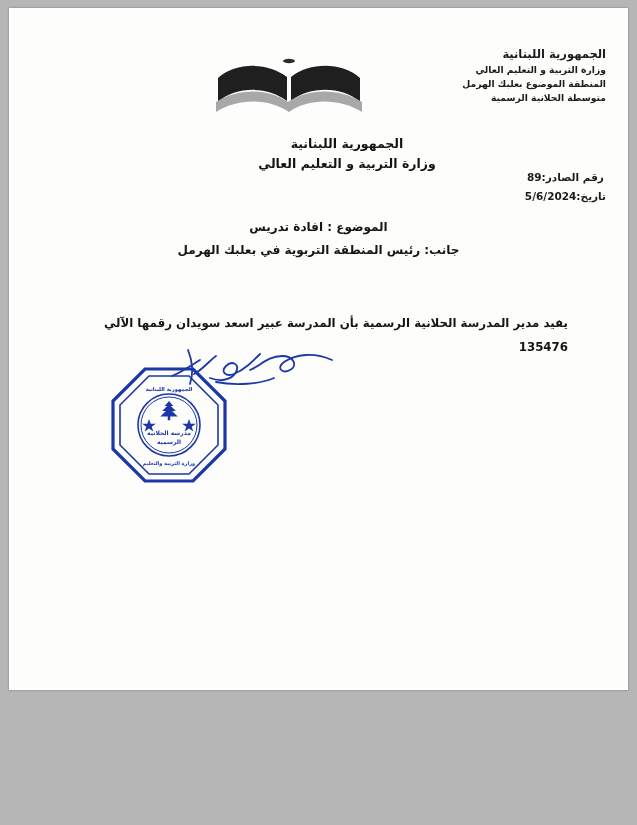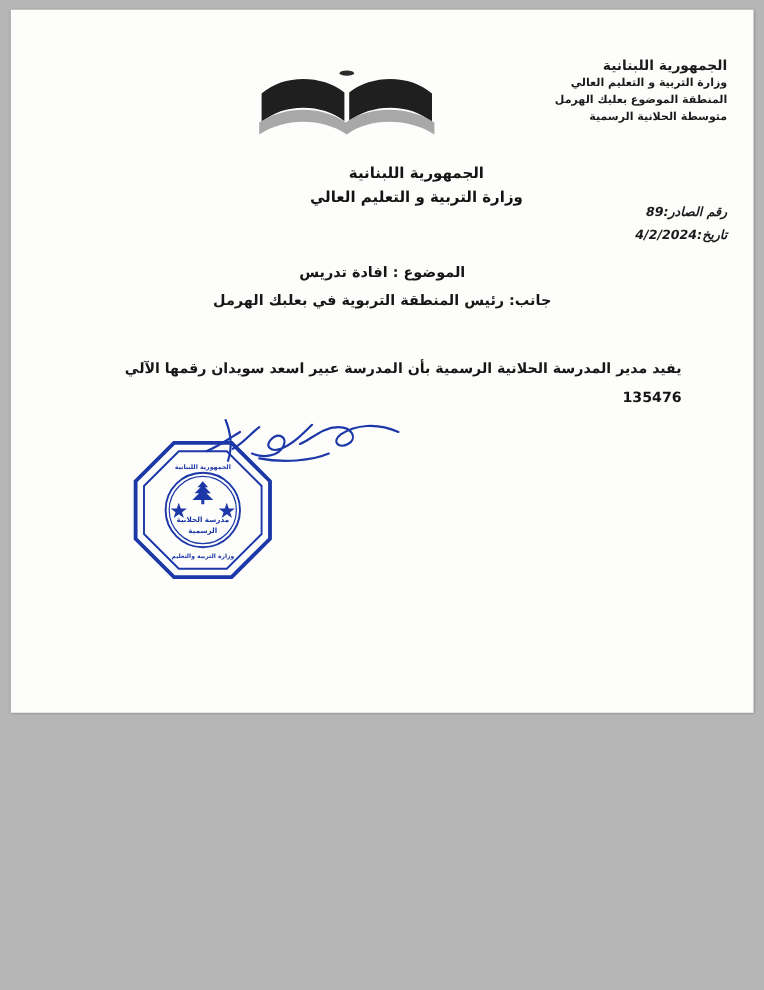--- a/index.html
+++ b/index.html
@@ -11,21 +11,21 @@
     width: 637px;
     height: 825px;
     overflow: hidden;
     font-family: "DejaVu Sans", "Liberation Sans", sans-serif;
   }
   .page {
     position: absolute;
     left: 9px;
     top: 8px;
     width: 619px;
-    height: 586px;
+    height: 682px;
     background: #fdfdfb;
     box-shadow: 0 0 2px rgba(0,0,0,0.35);
     overflow: hidden;
   }
 
   
   .header {
     position: absolute;
     top: 38px;
     left: 0;
@@ -77,23 +77,22 @@
     font-size: 12.5px;
     font-weight: bold;
     color: #141414;
   }
 
   
   .meta {
     position: absolute;
     right: 22px;
     top: 160px;
-    text-align: right;
+    text-align: center;
     line-height: 1.8;
-    font-style: italic;
   }
   .meta div {
     font-size: 10.5px;
     font-weight: bold;
     color: #1b1b1b;
   }
 
   
   .addr {
     position: absolute;
@@ -115,20 +114,21 @@
     right: 60px;
     top: 288px;
     width: 500px;
     text-align: right;
     line-height: 2.0;
   }
   .body-text div {
     font-size: 11.8px;
     font-weight: bold;
     color: #161616;
+    margin-top: 16px;
   }
   .body-text .ln2 {
     padding-right: 50px;
   }
 
   
   .signature {
     position: absolute;
     left: 155px;
     top: 336px;
@@ -176,21 +176,21 @@
     </div>
 
     <div class="org-block">
       <div class="o1">الجمهورية اللبنانية</div>
       <div class="o2">وزارة التربية و التعليم العالي</div>
     </div>
   </div>
 
   <div class="meta">
     <div>رقم الصادر:89</div>
-    <div>تاريخ:4/2/2024</div>
+    <div>تاريخ:5/6/2024</div>
   </div>
 
   <div class="addr">
     <div>الموضوع : افادة تدريس</div>
     <div>جانب: رئيس المنطقة التربوية في بعلبك الهرمل</div>
   </div>
 
   <div class="body-text">
     <div class="ln1">يفيد مدير المدرسة الحلانية الرسمية بأن المدرسة عبير اسعد سويدان رقمها الآلي 135476</div>
   </div>

